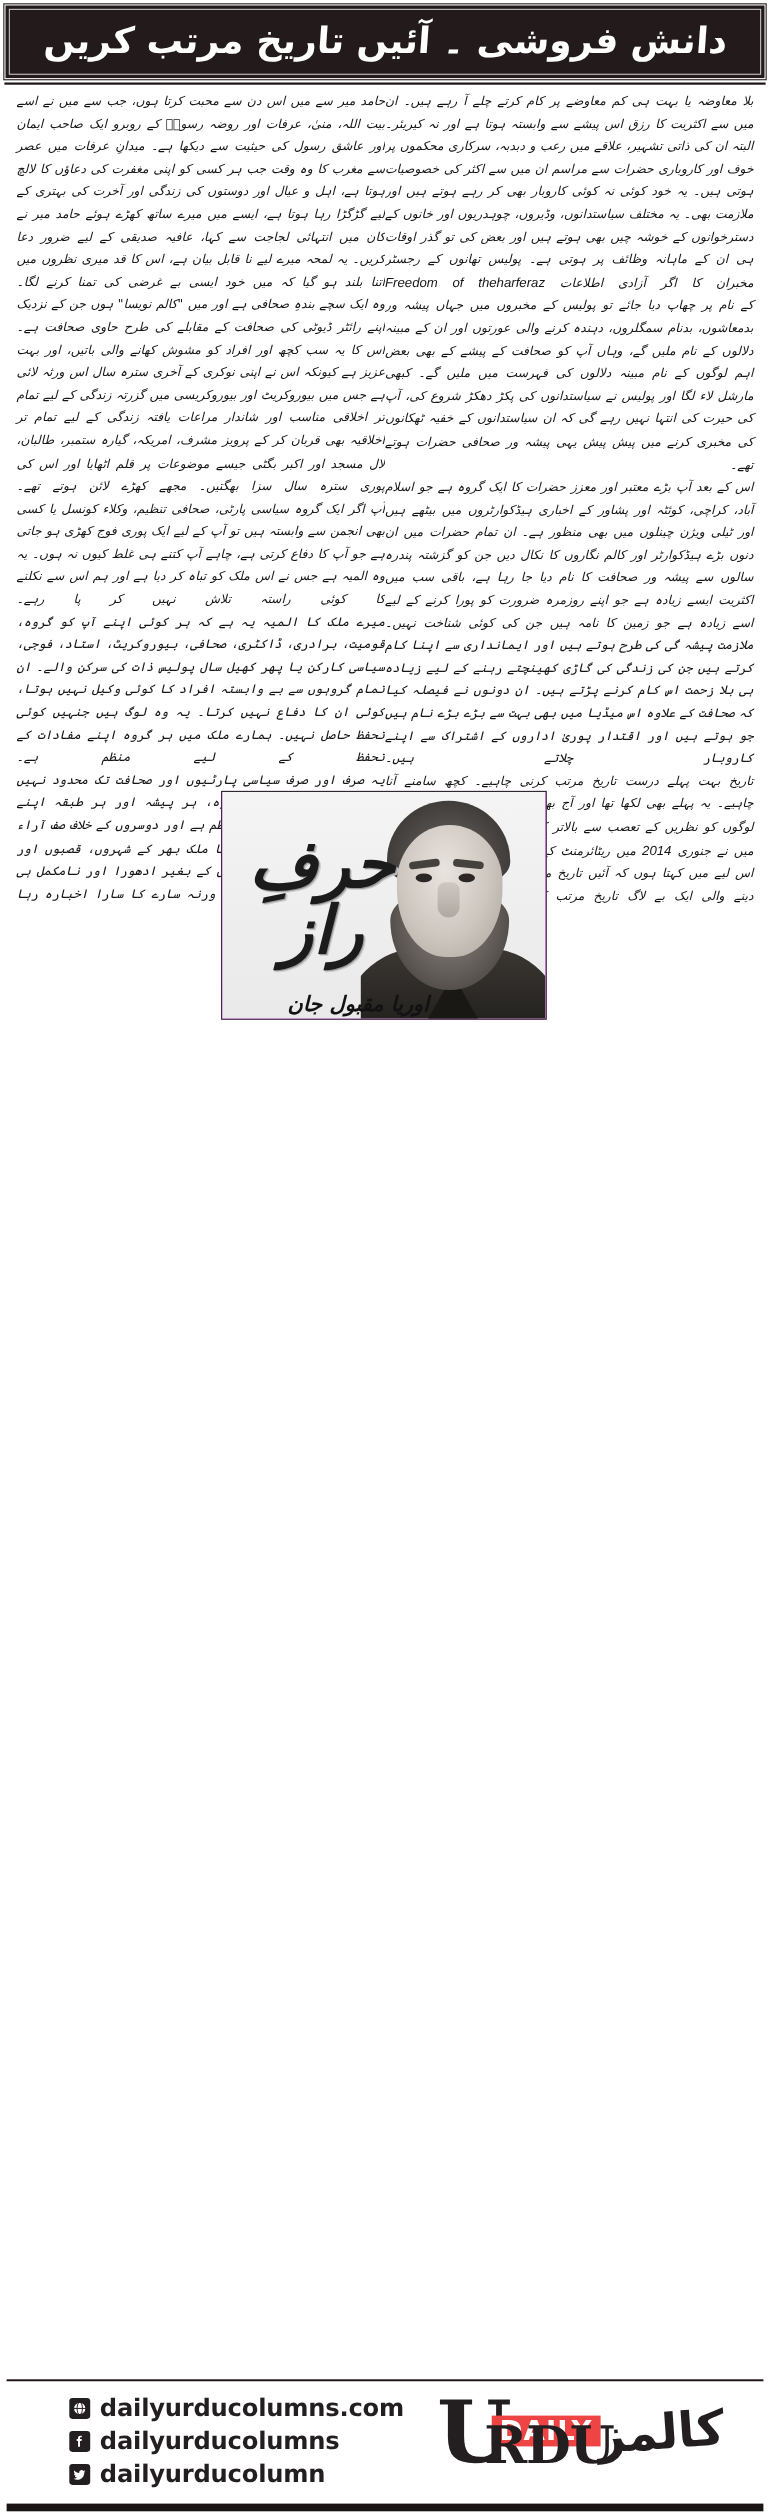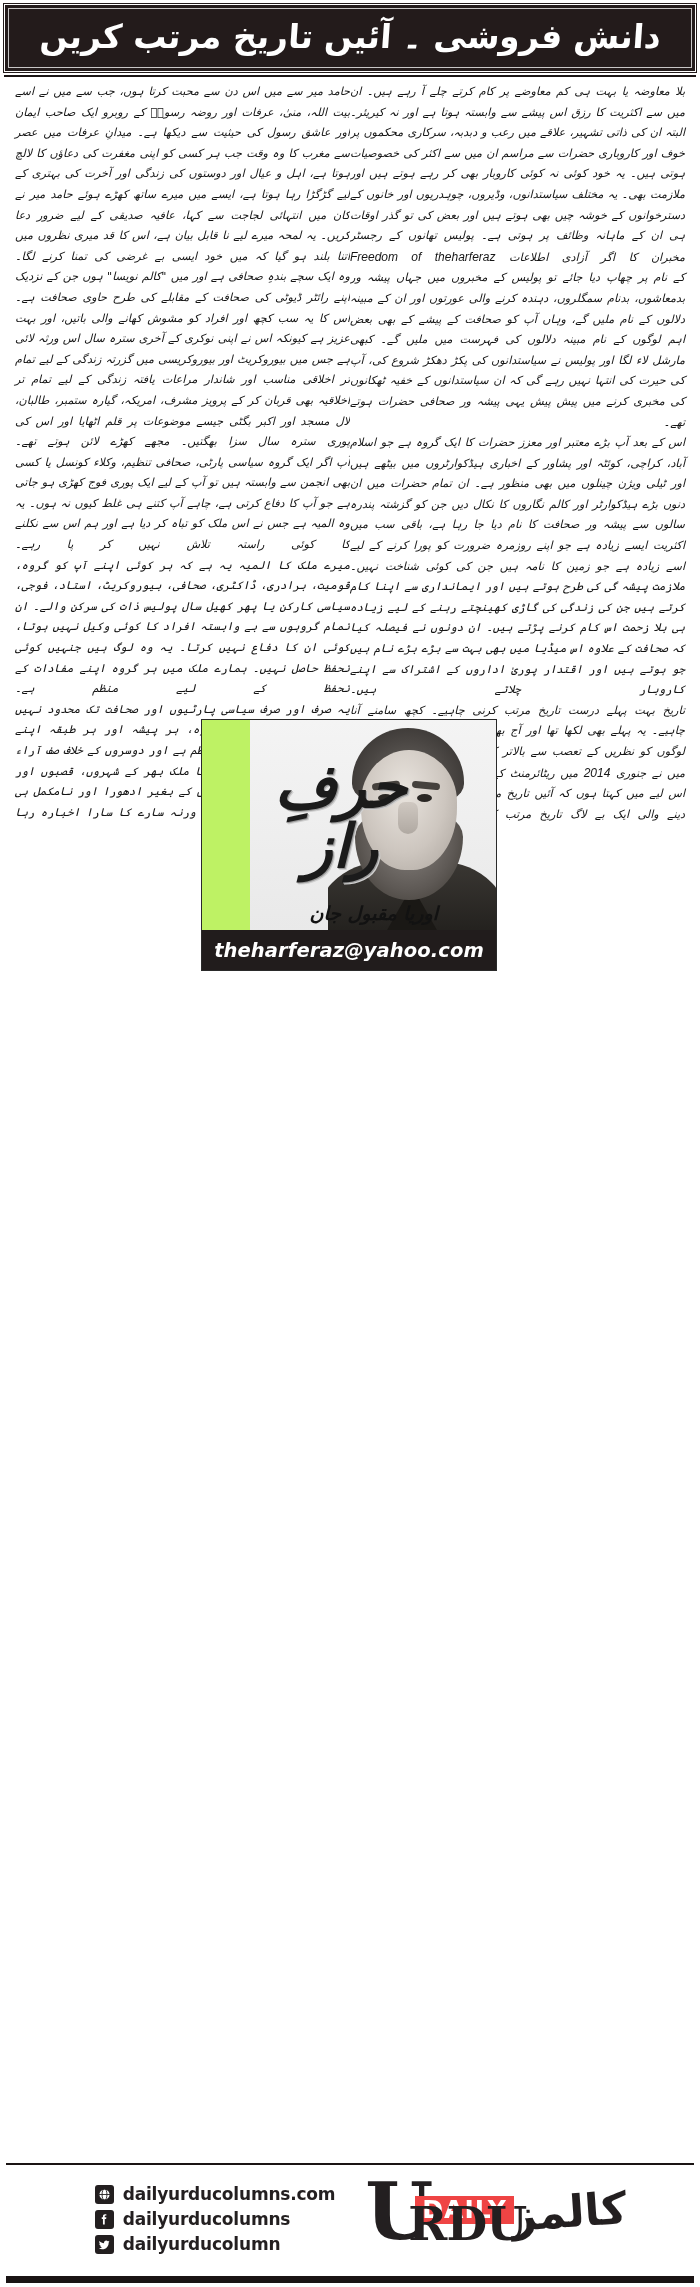--- a/index.html
+++ b/index.html
@@ -108,27 +108,26 @@
     direction: ltr;
     unicode-bidi: embed;
   }
 
   
   .author-block {
     position: absolute;
     left: 195px;
     top: 637px;
     width: 296px;
-    height: 252px;
-    background: #bef264;
+    height: 208px;
+    background: #d946ef;
     border: 1px solid #2a2a2a;
     box-sizing: border-box;
     z-index: 5;
     overflow: hidden;
-    padding-left: 48px;
   }
   .author-photo-area {
     position: relative;
     width: 100%;
     height: 212px;
     background: linear-gradient(180deg,#f4f4f4 0%,#e9e9e9 100%);
     overflow: hidden;
   }
   
   .portrait {
@@ -324,21 +323,21 @@
     background: #231f20;
     border-radius: 3px;
     display: inline-flex;
     align-items: center;
     justify-content: center;
     flex: none;
   }
   .social-icon svg { display: block; }
   .social-label {
     font-family: "DejaVu Sans", "Liberation Sans", sans-serif;
-    font-size: 17px;
+    font-size: 22px;
     font-weight: 700;
     color: #231f20;
     letter-spacing: -0.2px;
   }
   .footer-bottom-bar {
     flex: none;
     height: 7px;
     background: #1a1414;
     margin: 3px 6px 4px 6px;
   }
@@ -394,23 +393,20 @@
           <div class="face"></div>
           <div class="brow-l"></div>
           <div class="brow-r"></div>
           <div class="eye-l"></div>
           <div class="eye-r"></div>
           <div class="nose"></div>
         </div>
         <div class="logo-harf">حرفِ راز</div>
         <div class="author-name">اوریا مقبول جان</div>
       </div>
-      <div class="author-email-bar">
-        <span>theharferaz@yahoo.com</span>
-      </div>
     </div>
 
   </div>
 
   <div class="footer-rule-top"></div>
   <div class="footer">
 
     <div class="footer-logo">
       <div class="logo-u">U</div>
       <div class="logo-daily">DAILY</div>

